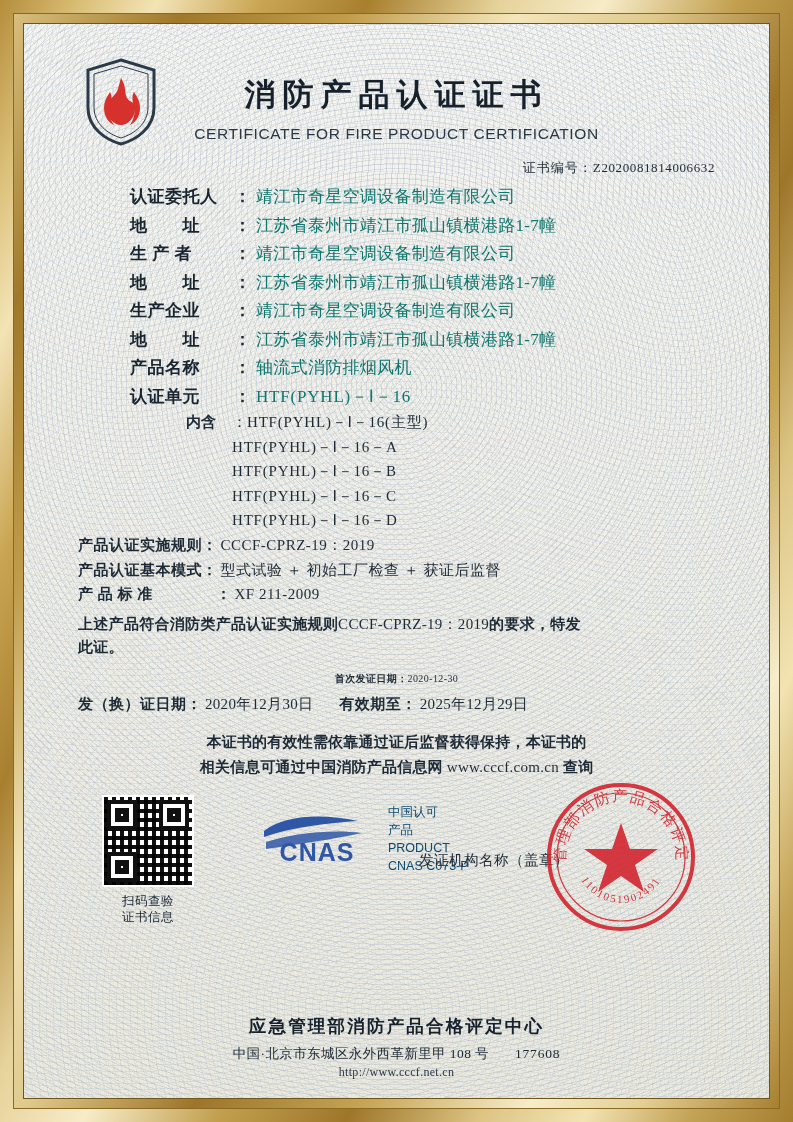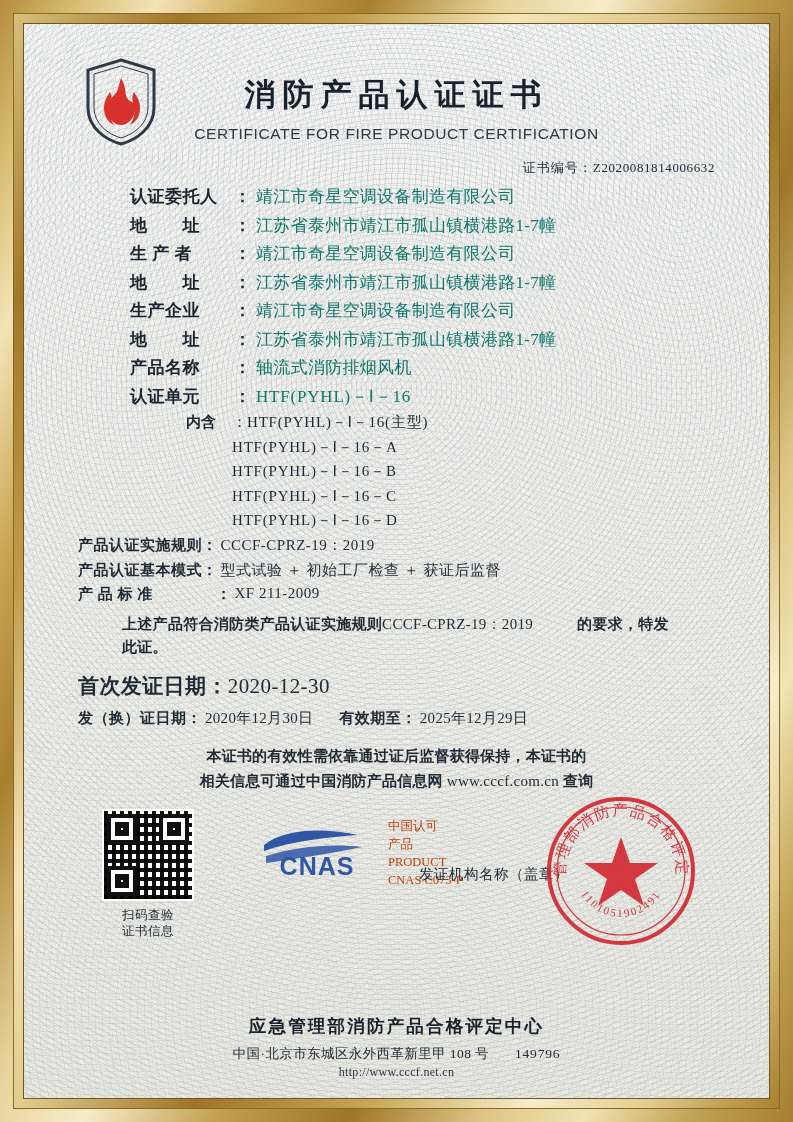--- a/index.html
+++ b/index.html
@@ -173,21 +173,21 @@
   }
   .model-line {
     font-size: 15px;
     margin-bottom: 5.5px;
     padding-left: 102px;
     letter-spacing: 0.8px;
   }
 
   .rule-row {
     display: flex;
-    align-items: flex-start;
+    align-items: center;
     font-size: 15px;
     margin-bottom: 5.5px;
   }
   .rule-row .rkey {
     font-weight: bold;
     white-space: nowrap;
     letter-spacing: 0.5px;
   }
   .rule-row .rkey.spread {
     display: inline-flex;
@@ -198,25 +198,25 @@
     letter-spacing: 0.5px;
     padding-left: 3px;
   }
 
   .statement {
     font-size: 15px;
     line-height: 1.55;
     margin-top: 9px;
     letter-spacing: 0.3px;
   }
-  .statement .b { font-weight: bold; margin-left: 44px; }
+  .statement .b { font-weight: bold; }
 
   .date-center {
-    text-align: left;
-    font-size: 21px;
+    text-align: center;
+    font-size: 10px;
     margin-top: 12px;
     letter-spacing: 0.4px;
   }
   .date-center .b { font-weight: bold; }
 
   .issue-row {
     display: flex;
     align-items: baseline;
     font-size: 15px;
     margin-top: 9px;
@@ -293,24 +293,24 @@
     display: flex;
     align-items: center;
   }
   .cnas-logo {
     width: 118px;
     height: 60px;
     position: relative;
   }
   .cnas-text {
     margin-left: 12px;
-    font-family: Liberation Serif, serif;
+    font-family: Liberation Sans, sans-serif;
     font-size: 12.5px;
     line-height: 1.45;
-    color: #c2410c;
+    color: #0c4a6e;
   }
 
   .stamp-area {
     position: absolute;
     right: 6px;
     top: -6px;
     width: 300px;
     height: 130px;
   }
   .issuer-line {
@@ -537,21 +537,21 @@
                   <textPath href="#arcBottom" startOffset="50%" text-anchor="middle">1101051902491</textPath>
                 </text>
               </svg>
             </div>
           </div>
         </div>
 
         <div class="footer">
           <div class="org">应急管理部消防产品合格评定中心</div>
           <div class="addr">
-            <span>中国·北京市东城区永外西革新里甲 108 号</span><span class="zip">149796</span>
+            <span>中国·北京市东城区永外西革新里甲 108 号</span><span class="zip">177608</span>
           </div>
           <div class="site">http://www.cccf.net.cn</div>
         </div>
 
       </div>
     </div>
   </div>
 </div>
 
 </body></html>

